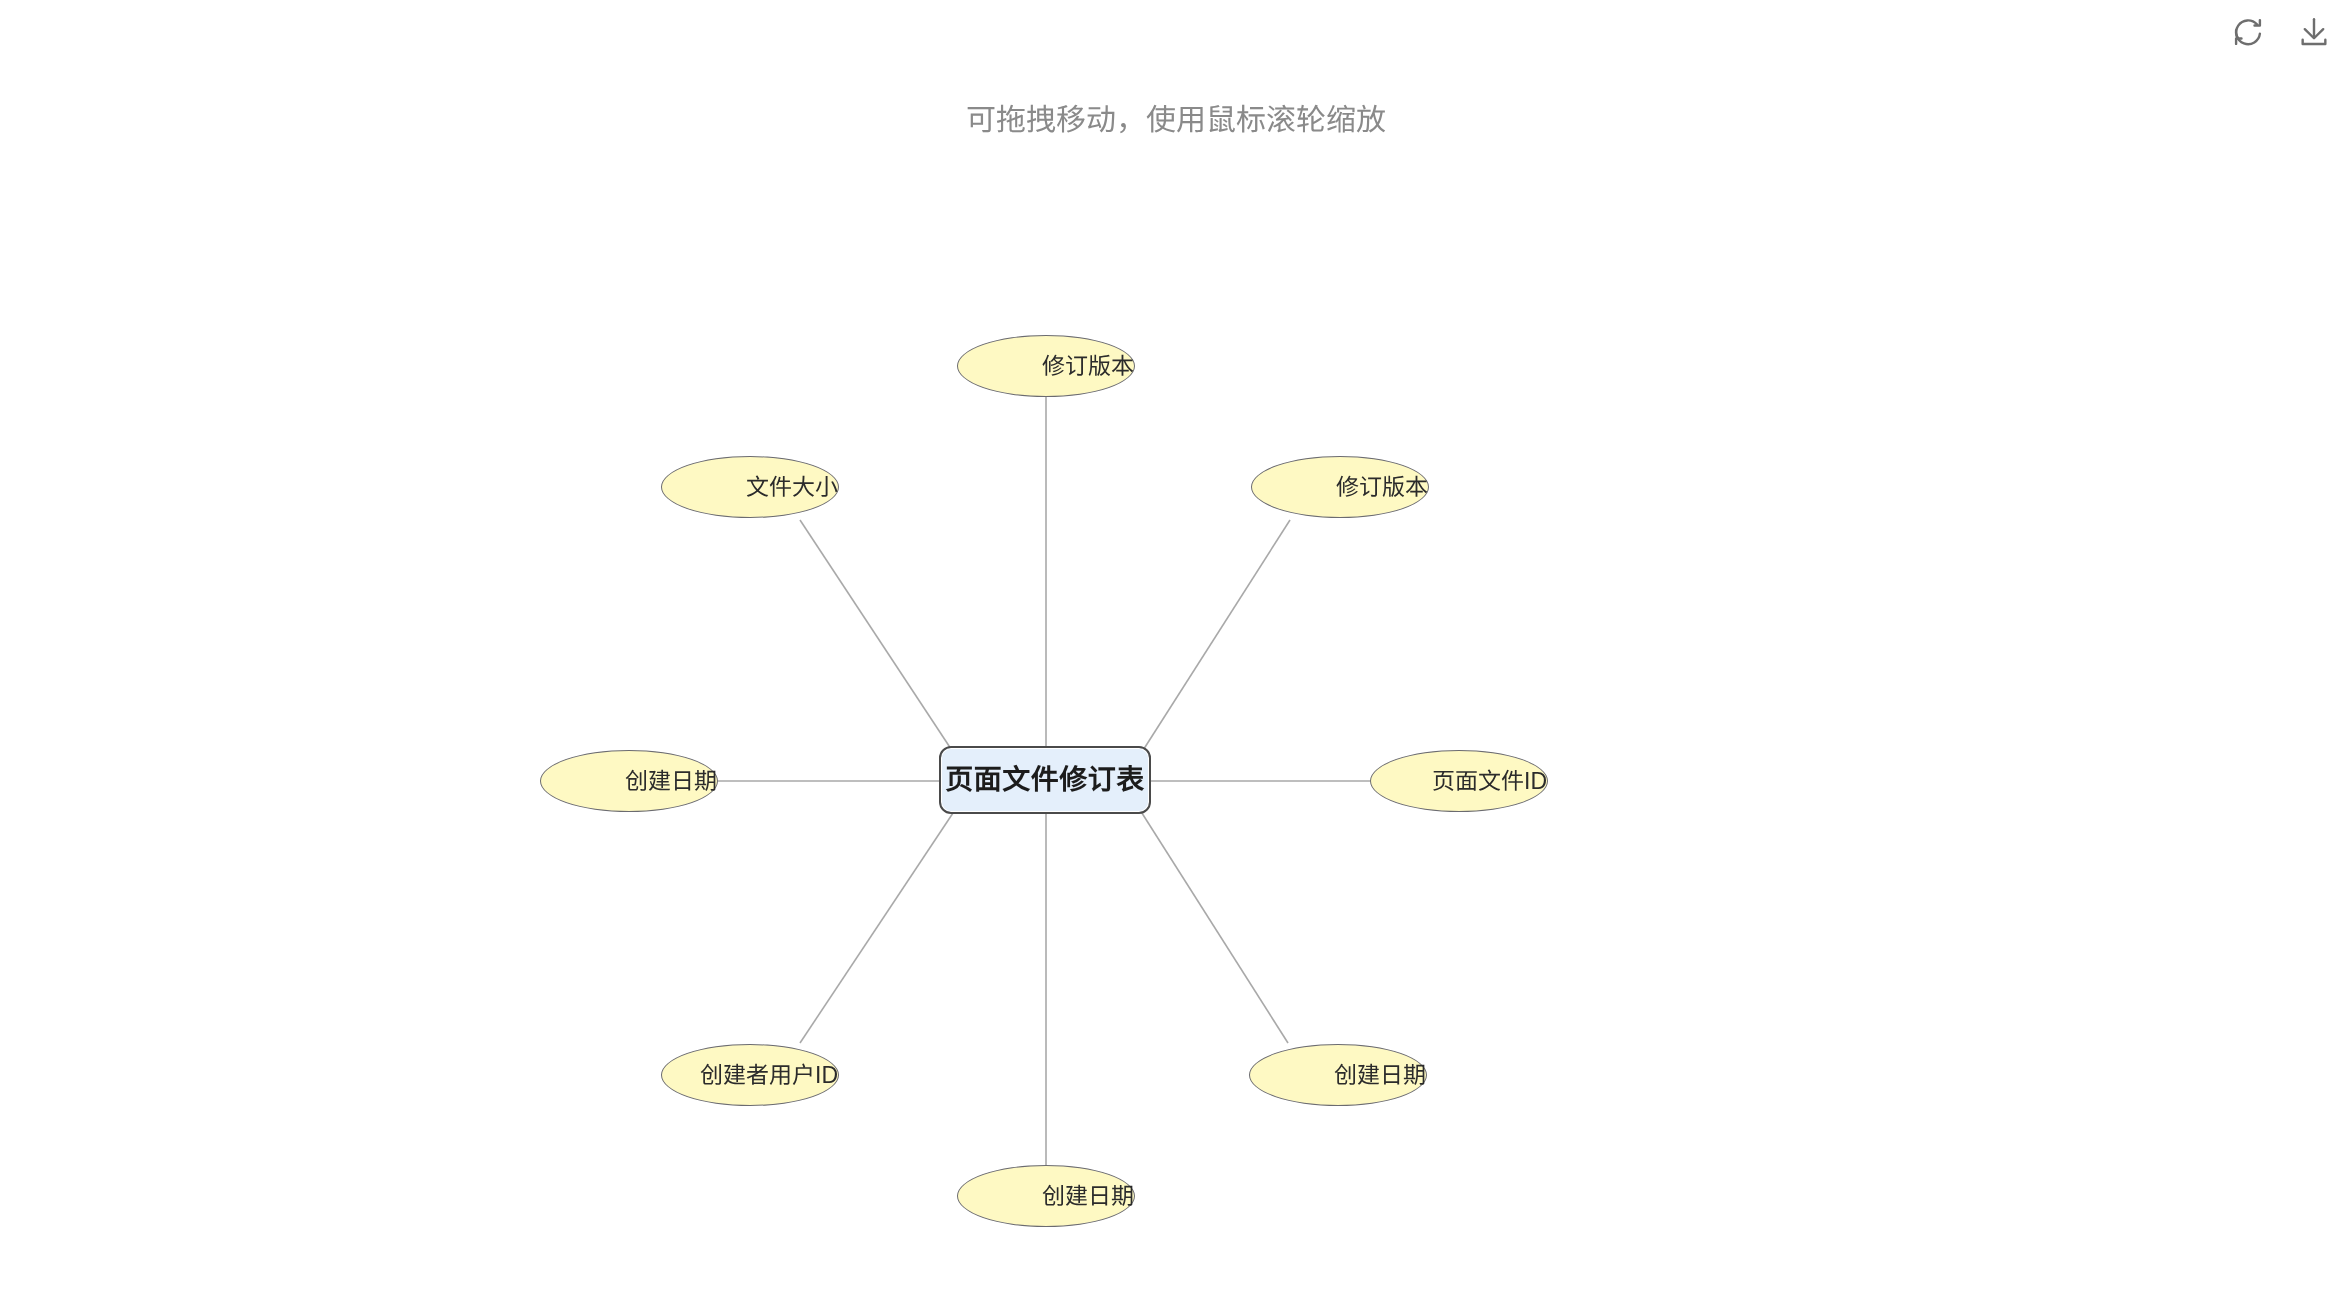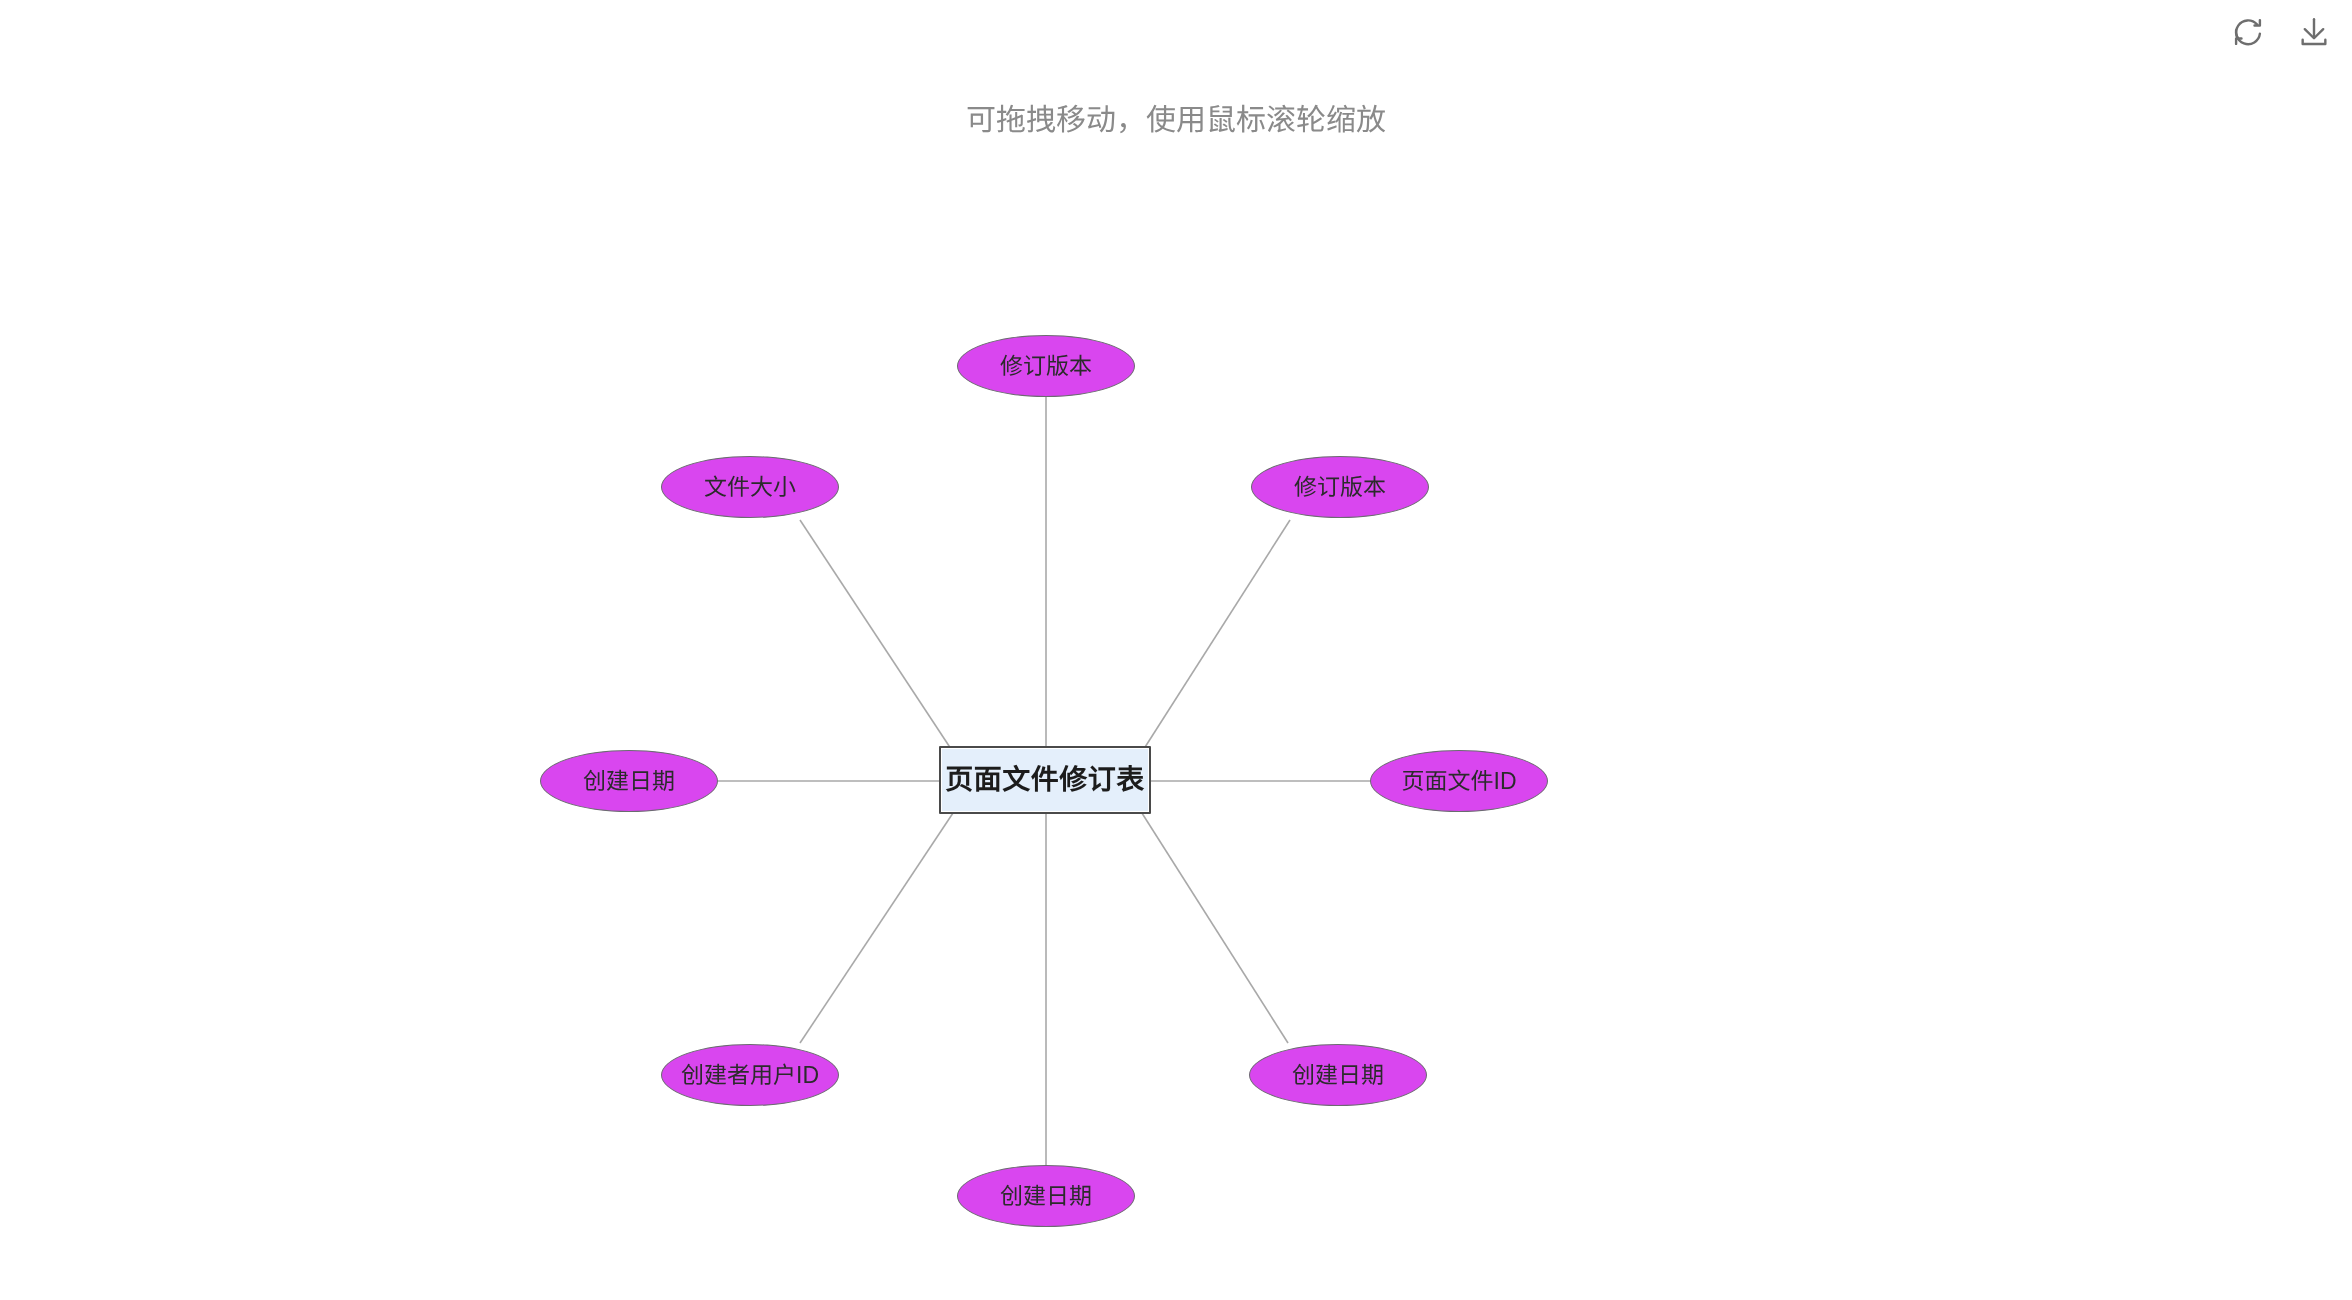--- a/index.html
+++ b/index.html
@@ -113,33 +113,34 @@
   .er-node .node-label {
     white-space: nowrap;
     text-align: center;
     line-height: 1;
   }
 
   .entity-node {
     background: #e4effb;
     border: 2px solid #4a4a4a;
     box-shadow: 0 0 0 1px #ffffff inset;
-    border-radius: 1px;
+    border-radius: 12px;
   }
   .entity-node .node-label {
     font-size: 28px;
     font-weight: bold;
     color: #1c1c1c;
     letter-spacing: 0.5px;
   }
 
   .attribute-node {
-    background: #d946ef;
+    background: #fef9c3;
     border: 1.8px solid #6b6b70;
     border-radius: 50%;
+    justify-content: flex-end;
   }
   .attribute-node .node-label {
     font-size: 23px;
     font-weight: normal;
     color: #2b2b2b;
   }
 </style>
 </head>
 <body>
 

